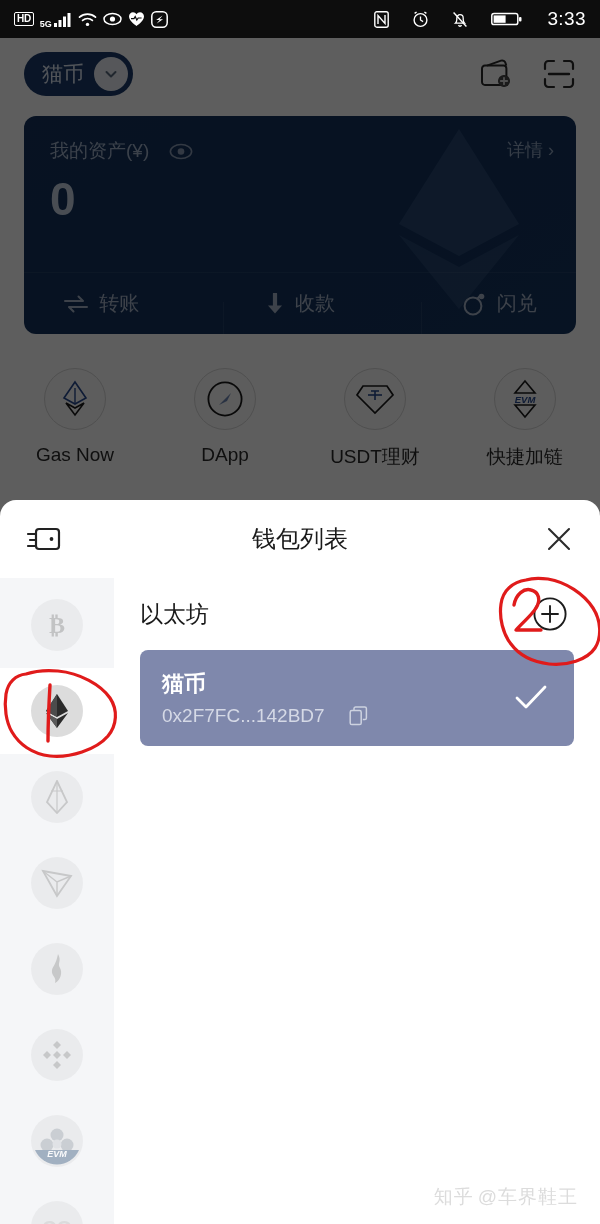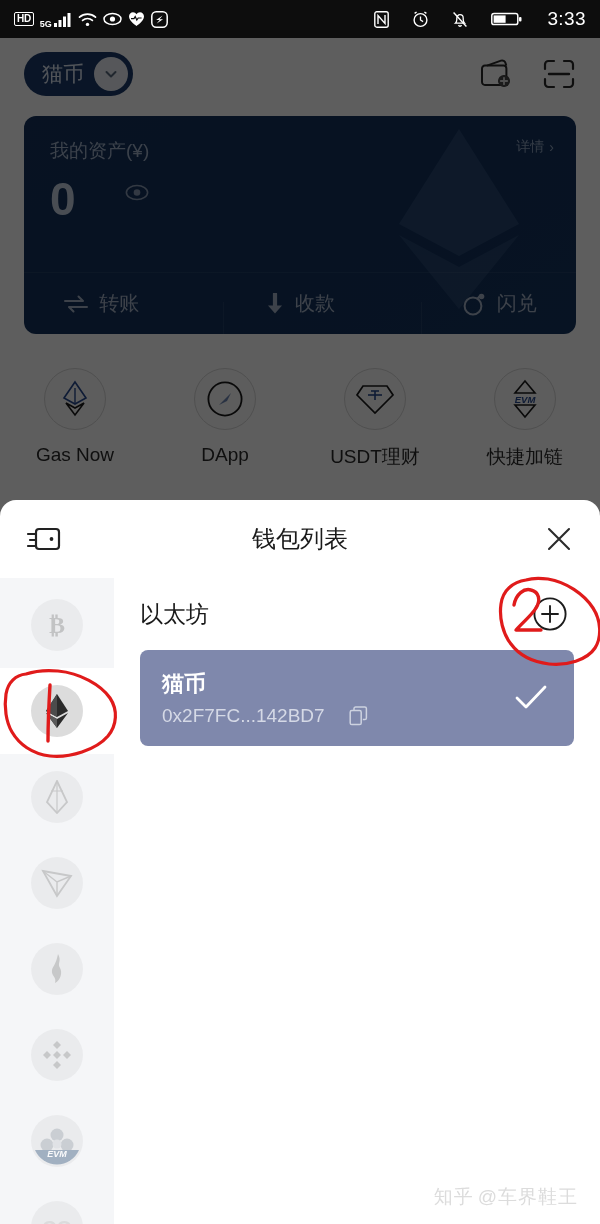--- a/index.html
+++ b/index.html
@@ -67,27 +67,27 @@
     width: 552px; height: 218px;
     background: linear-gradient(150deg, #16325c 0%, #13325e 60%, #15355f 100%);
     border-radius: 12px;
     overflow: hidden;
   }
   .eth-watermark {
     position: absolute; right: 42px; top: 8px; opacity: 0.16;
   }
   .asset-head {
     position: absolute; top: 22px; left: 26px;
-    display: flex; align-items: flex-end; gap: 20px; flex-direction: column;
+    display: flex; align-items: center; gap: 20px;
   }
   .asset-label { color: #9fb0c9; font-size: 19px; }
   .asset-detail {
     position: absolute; top: 22px; right: 22px;
     display: flex; align-items: center; gap: 5px;
-    color: #8fa2bd; font-size: 14px;
+    color: #8fa2bd; font-size: 18px;
   }
   .asset-value {
     position: absolute; top: 56px; left: 26px;
     color: #c6d2e2; font-size: 46px; font-weight: bold;
   }
   .asset-actions {
     position: absolute; bottom: 0; left: 0; width: 552px; height: 62px;
     display: flex; align-items: center;
     border-top: 1px solid rgba(255,255,255,0.06);
     gap: 44px;

